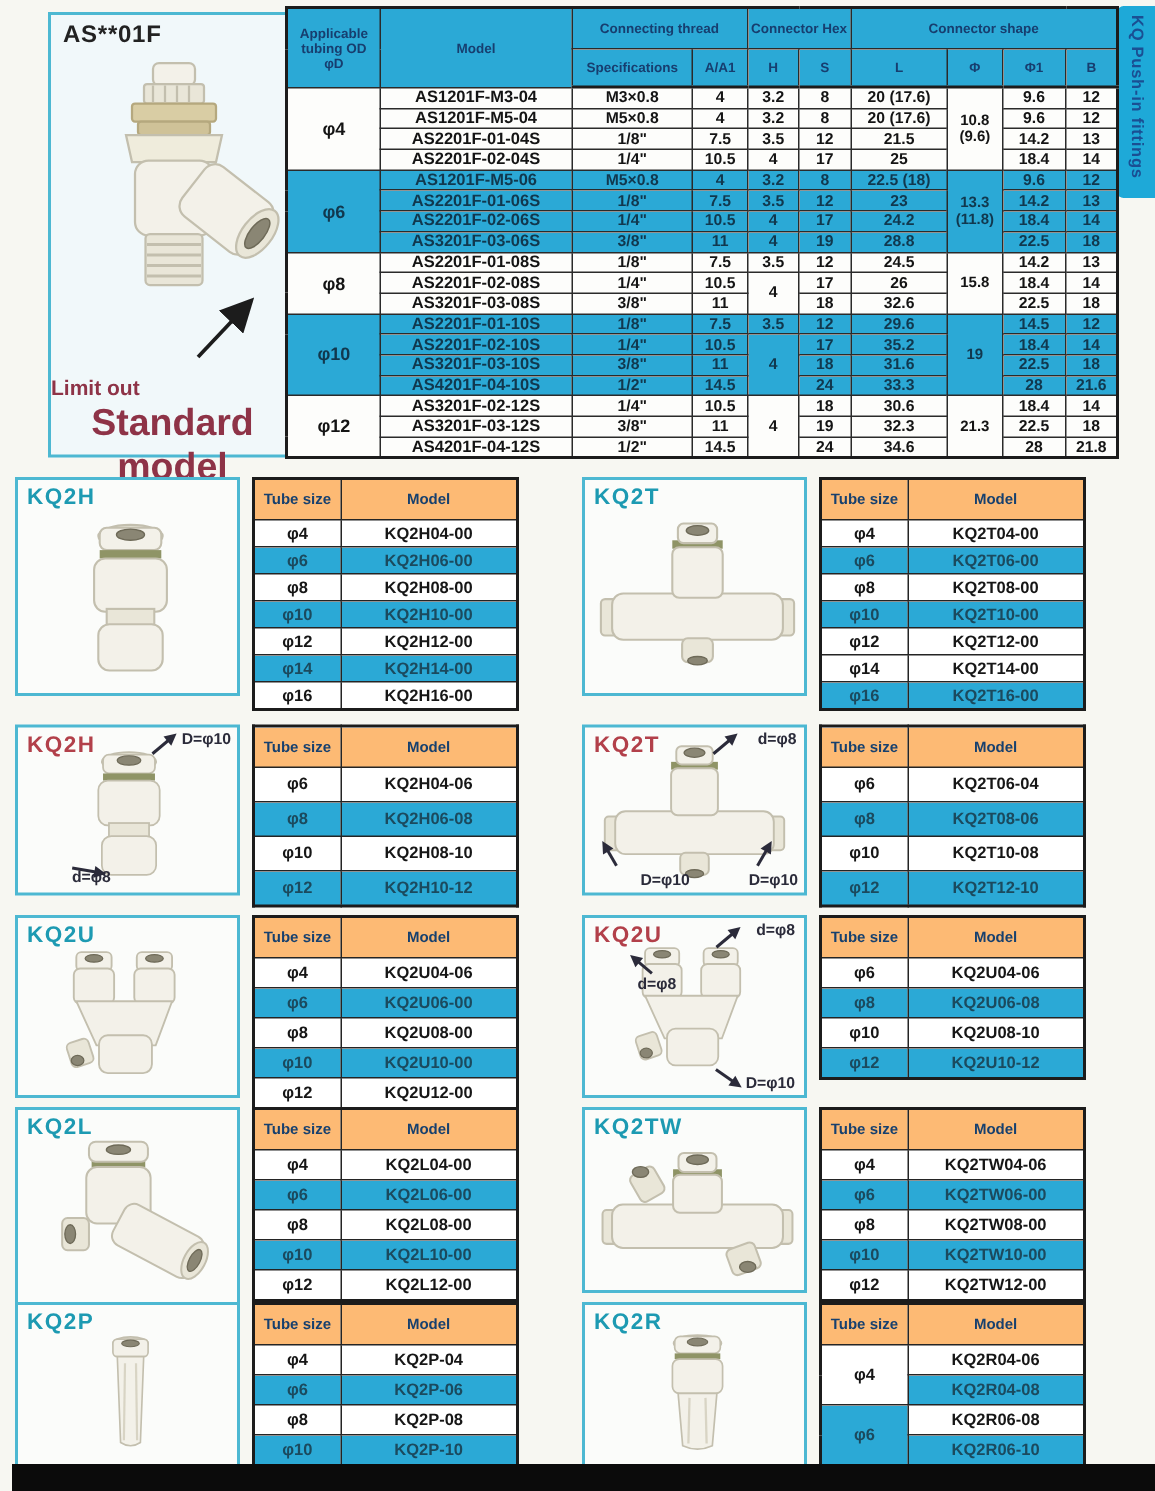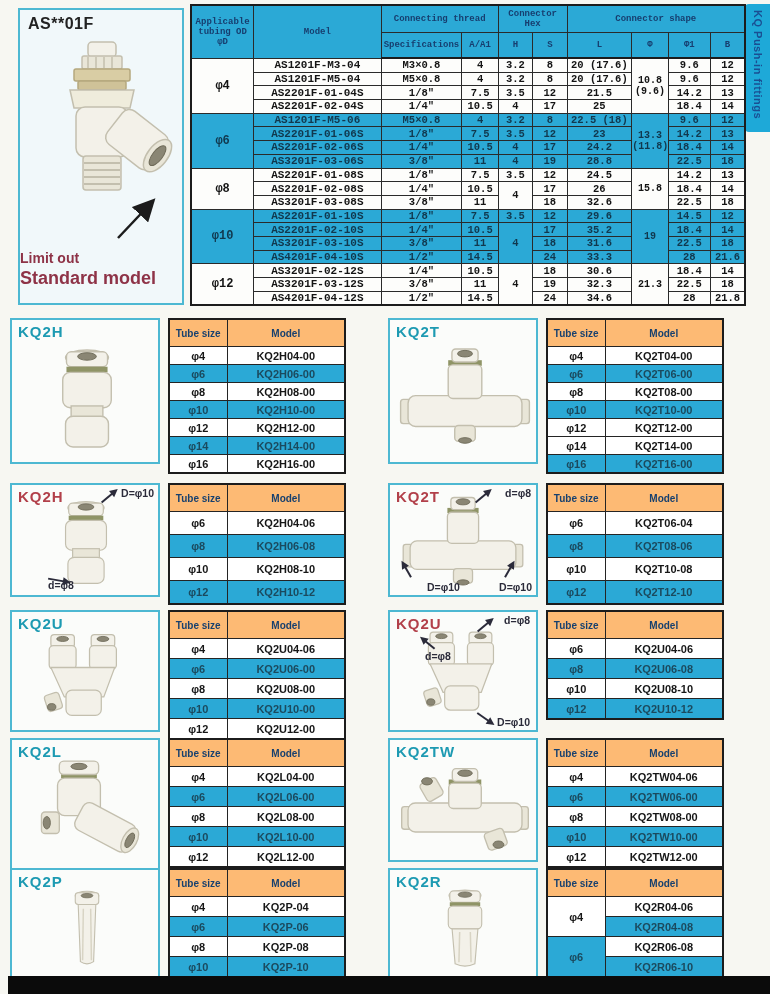--- a/index.html
+++ b/index.html
@@ -15,30 +15,30 @@
     background:#1ea9d8;border-radius:4px 0 0 4px;
     display:flex;align-items:center;justify-content:center;
   }
   .side-tab span{
     writing-mode:vertical-lr;
     font-size:11px;font-weight:bold;color:#1a4f93;
     height:116px;line-height:12px;letter-spacing:0.5px;text-align:left;
   }
   
   .hero{
-    position:absolute;left:18px;top:8px;width:166px;height:297px;
+    position:absolute;left:32px;top:8px;width:166px;height:297px;
     background:#f1f8fa;border:2px solid #4db8d2;box-sizing:border-box;
   }
   .hero .code{position:absolute;left:8px;top:5px;font-size:16px;font-weight:bold;color:#222;letter-spacing:0.5px;}
   .hero svg{position:absolute;left:6px;top:26px;}
   .hero .cap1{position:absolute;left:0;right:0;top:240px;font-size:14px;font-weight:600;color:#8e3347;}
-  .hero .cap2{position:absolute;left:0;right:0;top:258px;font-size:18px;font-weight:bold;color:#8e3347;}
+  .hero .cap2{position:absolute;left:0;right:0;top:258px;text-align:center;font-size:25px;font-weight:bold;color:#8e3347;}
   
   .spec-wrap{position:absolute;left:190px;top:4px;}
-  table.spec{border-collapse:collapse;table-layout:fixed;width:556px;background:#fdfdfb;font-family:Liberation Mono, monospace;}
+  table.spec{border-collapse:collapse;table-layout:fixed;width:556px;background:#fdfdfb;}
   table.spec th,table.spec td{
     border:1px solid #2a2a2a;text-align:center;padding:0;overflow:hidden;white-space:nowrap;
   }
   table.spec{border:2px solid #1c1c1c;}
   table.spec thead th{
     background:#2ba9d6;color:#173e6f;font-size:9px;font-weight:bold;line-height:10px;white-space:pre-line;
   }
   table.spec thead tr:nth-child(1) th{height:26px;}
   table.spec thead tr:nth-child(2) th{height:24px;border-bottom:2px solid #1c1c1c;}
   table.spec td{height:12.7px;font-size:10.5px;font-weight:600;color:#141414;}

